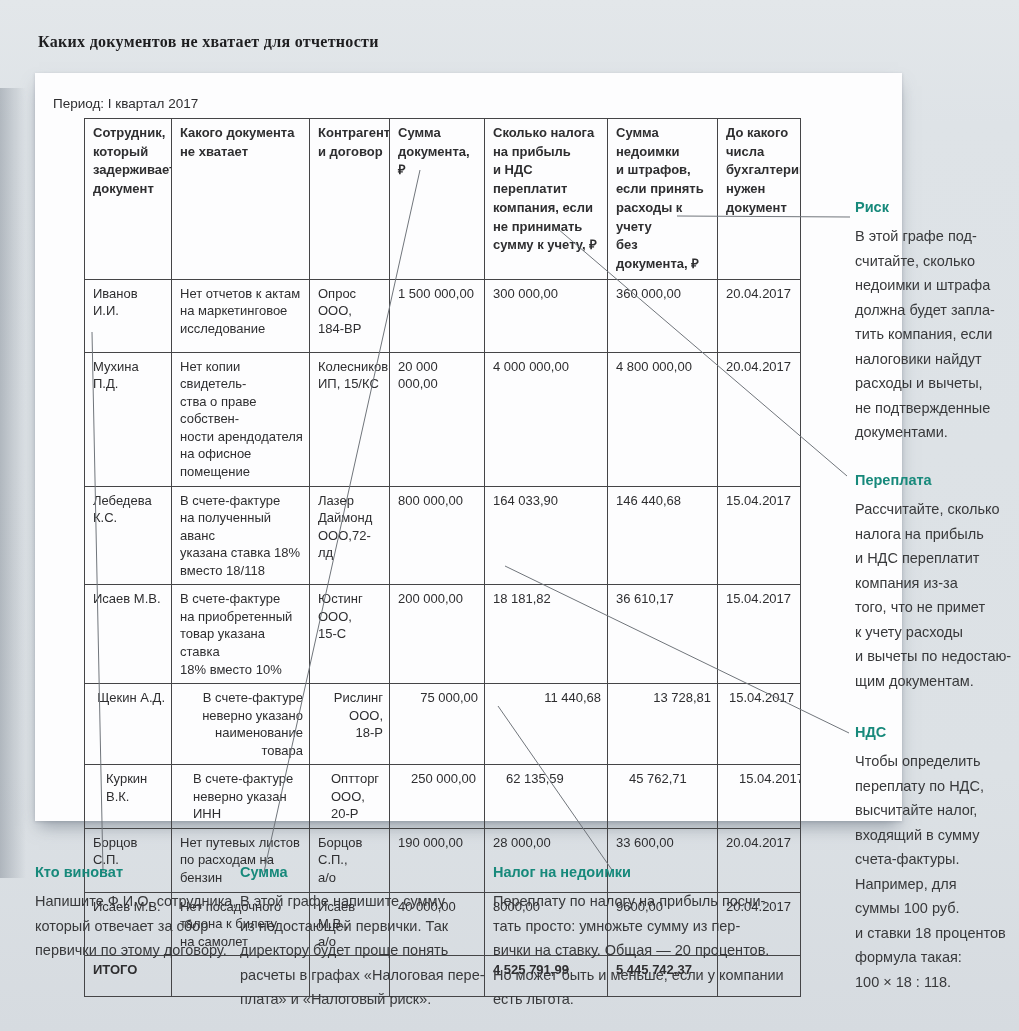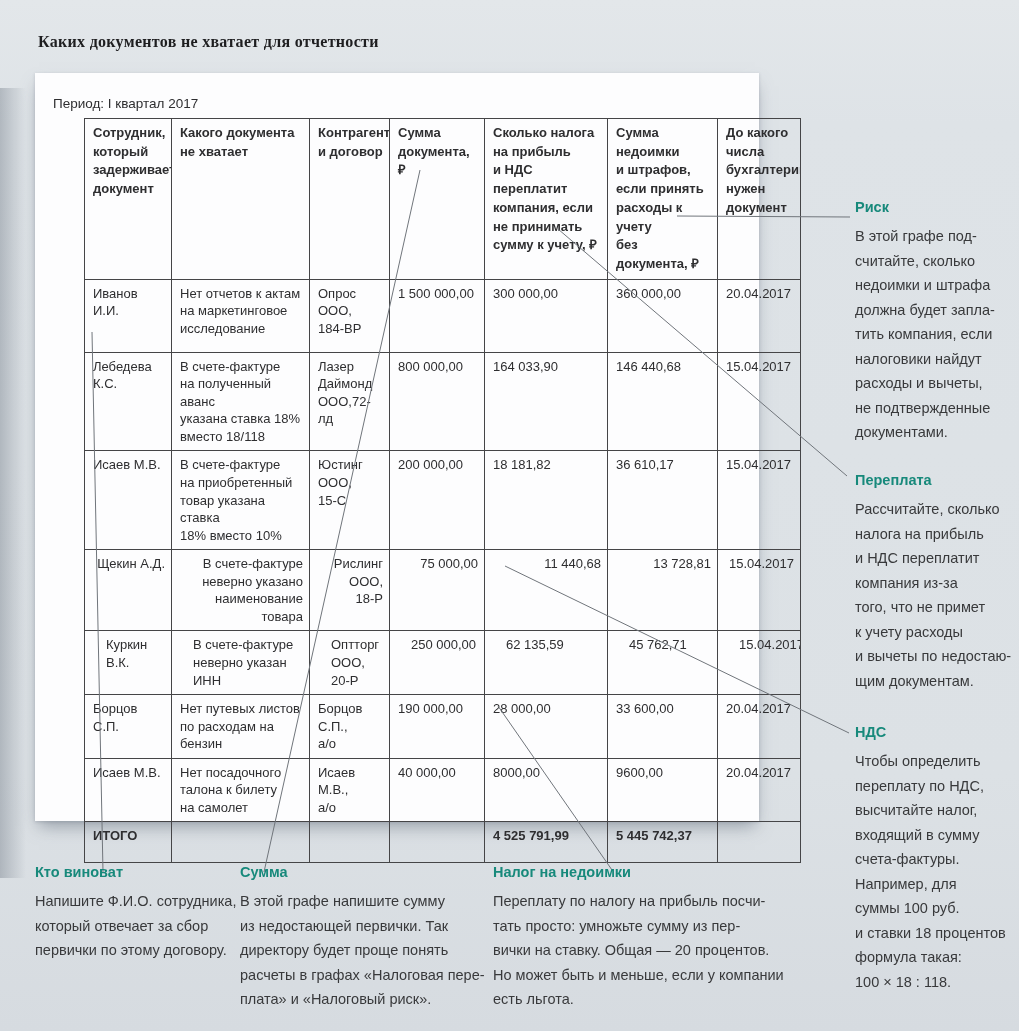--- a/index.html
+++ b/index.html
@@ -4,21 +4,21 @@
 <style>
   html,body{margin:0;padding:0;}
   body{font-family:"Liberation Sans",sans-serif;background:#dde2e6;}
   .page{position:relative;width:1019px;height:1031px;overflow:hidden;
         background:linear-gradient(180deg,#e3e7ea 0%,#dee3e7 12%,#dce1e5 75%,#d6dbe0 100%);}
   .left-shade{position:absolute;left:0;top:88px;width:26px;height:790px;
         background:linear-gradient(90deg,rgba(104,114,126,0.38),rgba(104,114,126,0));}
   .page-title{position:absolute;left:38px;top:33px;margin:0;
         font-family:"Liberation Serif",serif;font-weight:bold;font-size:16px;
         letter-spacing:0.3px;color:#1e1e20;}
-  .paper{position:absolute;left:35px;top:73px;width:724px;height:748px;
+  .paper{position:absolute;left:35px;top:73px;width:867px;height:748px;
         background:#fdfdfe;box-shadow:0 9px 16px -4px rgba(95,105,120,0.55),0 1px 3px rgba(95,105,120,0.25);}
   .period{position:absolute;left:18px;top:23px;font-size:13.5px;color:#2e2e30;}
   .report-table{position:absolute;left:3px;top:45px;width:716px;
         border-collapse:collapse;table-layout:fixed;margin-left:46px;}
   .report-table th,.report-table td{border:1px solid #454547;vertical-align:top;
         padding:5px 6px 5px 8px;font-size:13px;line-height:1.35;color:#2e2e30;
         white-space:pre-line;text-align:left;font-weight:normal;overflow:hidden;}
   .report-table th{font-weight:bold;line-height:1.44;}
   tr.hrow th{height:110px;}
   tr.r0 td{height:62px;} tr.r1 td{height:77px;} tr.r2 td{height:73px;}
@@ -92,20 +92,33 @@
           <td>Нет отчетов к актам
 на маркетинговое
 исследование</td>
           <td>Опрос ООО,
 184-ВР</td>
           <td>1 500 000,00</td>
           <td>300 000,00</td>
           <td>360 000,00</td>
           <td>20.04.2017</td>
         </tr>
+        <tr class="r1">
+          <td>Мухина П.Д.</td>
+          <td>Нет копии свидетель-
+ства о праве собствен-
+ности арендодателя
+на офисное помещение</td>
+          <td>Колесников
+ИП, 15/КС</td>
+          <td>20 000 000,00</td>
+          <td>4 000 000,00</td>
+          <td>4 800 000,00</td>
+          <td>20.04.2017</td>
+        </tr>
         <tr class="r2">
           <td>Лебедева К.С.</td>
           <td>В счете-фактуре
 на полученный аванс
 указана ставка 18%
 вместо 18/118</td>
           <td>Лазер
 Даймонд
 ООО,72-лд</td>
           <td>800 000,00</td>

